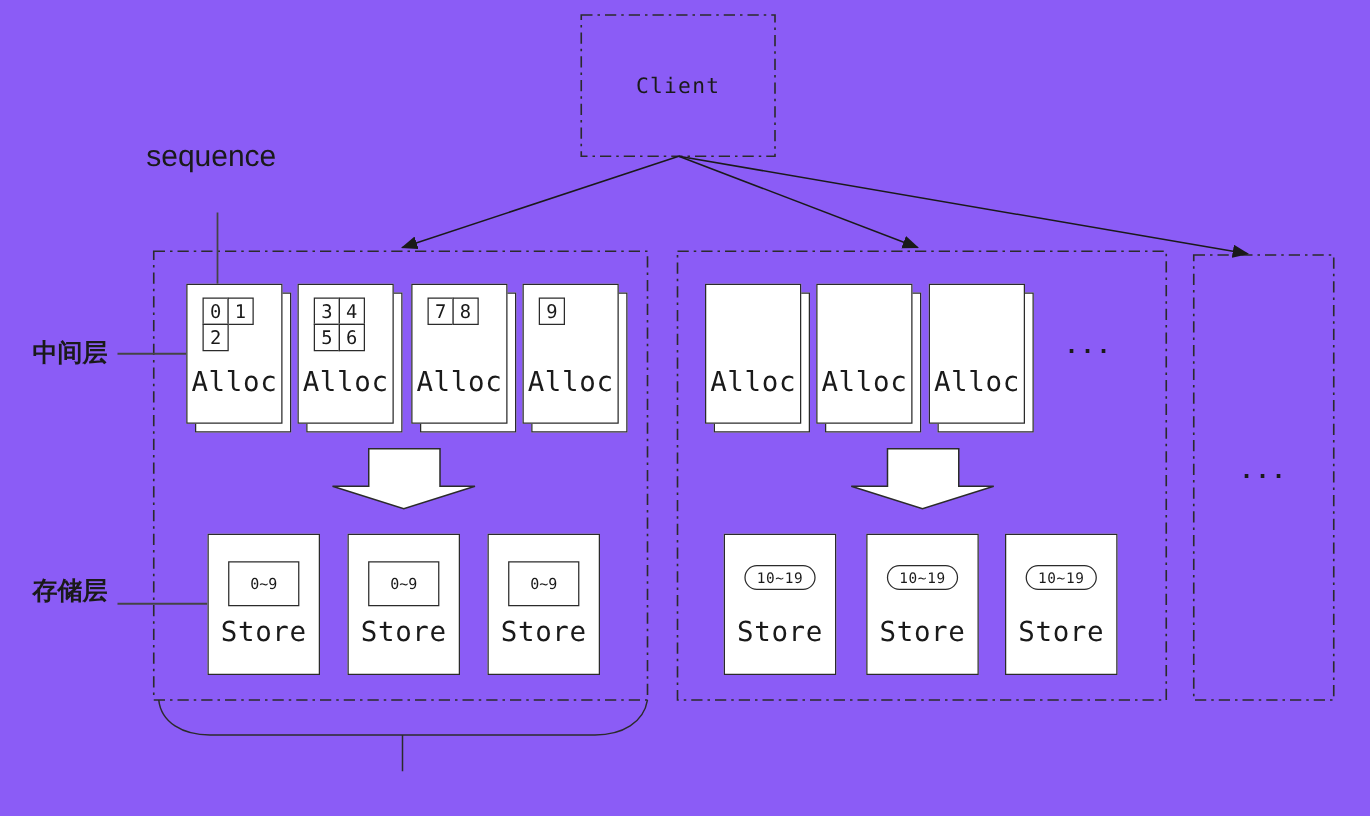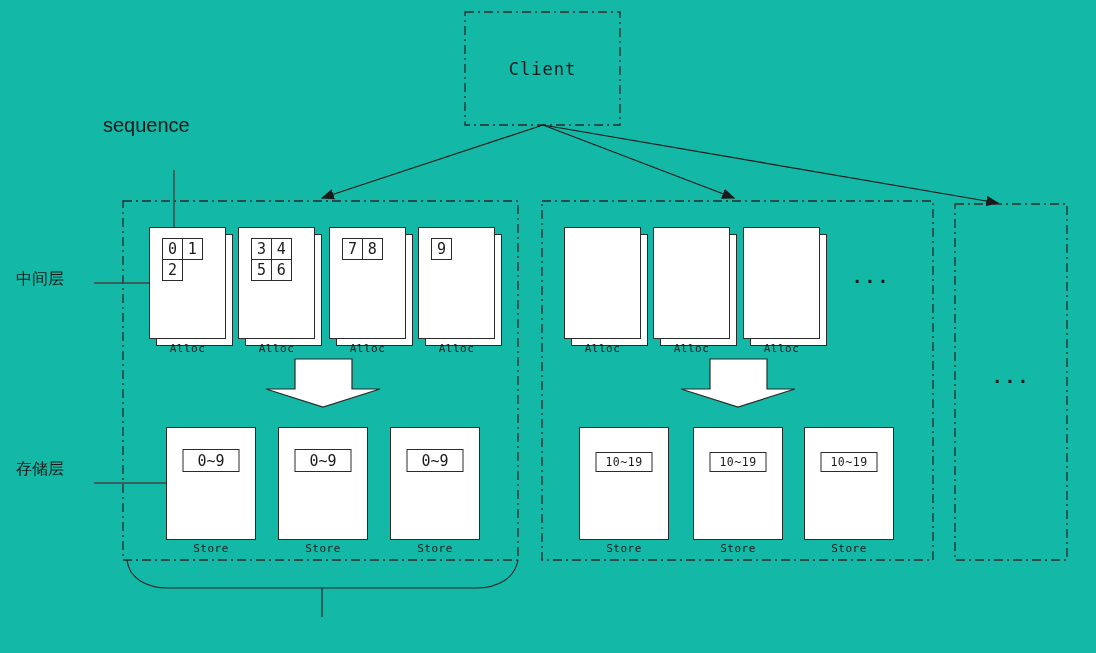--- a/index.html
+++ b/index.html
@@ -1,21 +1,21 @@
 <!DOCTYPE html>
 <html><head>
 <meta charset="utf-8">
 <style>
   * { box-sizing: border-box; margin: 0; padding: 0; }
   html,body { background:#fff; }
   .stage {
     position: relative;
     width: 1096px;
     height: 653px;
-    background: #14b8a6;
+    background: #8b5cf6;
     overflow: hidden;
     color: #1a1a1a;
   }
   .mono { font-family: "DejaVu Sans Mono", "Liberation Mono", monospace; }
   .sans { font-family: "Liberation Sans", "DejaVu Sans", sans-serif; }
 
   svg.underlay { position:absolute; inset:0; width:1096px; height:653px; }
 
   .abs { position:absolute; }
 
@@ -31,21 +31,21 @@
   .page-back {
     position:absolute; left:7px; top:7px; width:100%; height:100%;
     background:#fff; border:1.3px solid #2b2b2b;
   }
   .page-front {
     position:absolute; inset:0;
     background:#fff; border:1.3px solid #2b2b2b;
   }
   .node-label {
     position:absolute; top:66px; left:0; width:100%;
-    text-align:center; font-size:11px; letter-spacing:0.5px;margin-top:48px;
+    text-align:center; font-size:22px; letter-spacing:0.5px;
   }
 
   
   .cells { position:absolute; left:12px; top:10px; }
   .cell-row { display:flex; }
   .cell {
     width:21px; height:22px; border:1.2px solid #2b2b2b;
     margin-left:-1.2px; margin-top:-1.2px;
     display:flex; align-items:center; justify-content:center;
     font-size:15px; background:#fff;
@@ -53,33 +53,33 @@
   .cell-row .cell:first-child { margin-left:0; }
   .cell-row:first-child .cell { margin-top:0; }
 
   
   .store {
     width:90px; height:113px; top:427px;
     background:#fff; border:1.3px solid #2b2b2b;
   }
   .range-box {
     position:absolute; top:21px; left:50%; transform:translateX(-50%);
-    width:57px; height:23px; border:1.2px solid #2b2b2b;
+    width:57px; height:36px; border:1.2px solid #2b2b2b;
     display:flex; align-items:center; justify-content:center;
-    font-size:15px;
-  }
-  .range-box.small { height:20px; top:24px; font-size:11.5px; letter-spacing:0.5px; }
+    font-size:12px;
+  }
+  .range-box.small { height:20px; top:24px; font-size:11.5px; letter-spacing:0.5px;border-radius:10px; }
 
   .ellipsis {
     font-size:18px; font-weight:bold; letter-spacing:2px;
     width:50px; text-align:center;
   }
 
-  .side-label { font-size:16px; width:80px; text-align:left; white-space:nowrap; }
-  .seq-label { left:103px; top:111px; width:132px; font-size:20px; line-height:29px; }
+  .side-label { font-size:20px; width:80px; text-align:center; white-space:nowrap;font-weight:bold; }
+  .seq-label { left:103px; top:111px; width:132px; text-align:center; font-size:24px; line-height:29px; }
   .set-label { left:223px; top:616px; width:200px; text-align:center; font-size:21px; }
 </style>
 </head>
 <body>
 
 <div class="stage">
 
   <svg class="underlay" viewBox="0 0 1096 653">
     <defs>
       <marker id="arr" viewBox="0 0 10 8" refX="9" refY="4" markerWidth="11" markerHeight="9" orient="auto">

